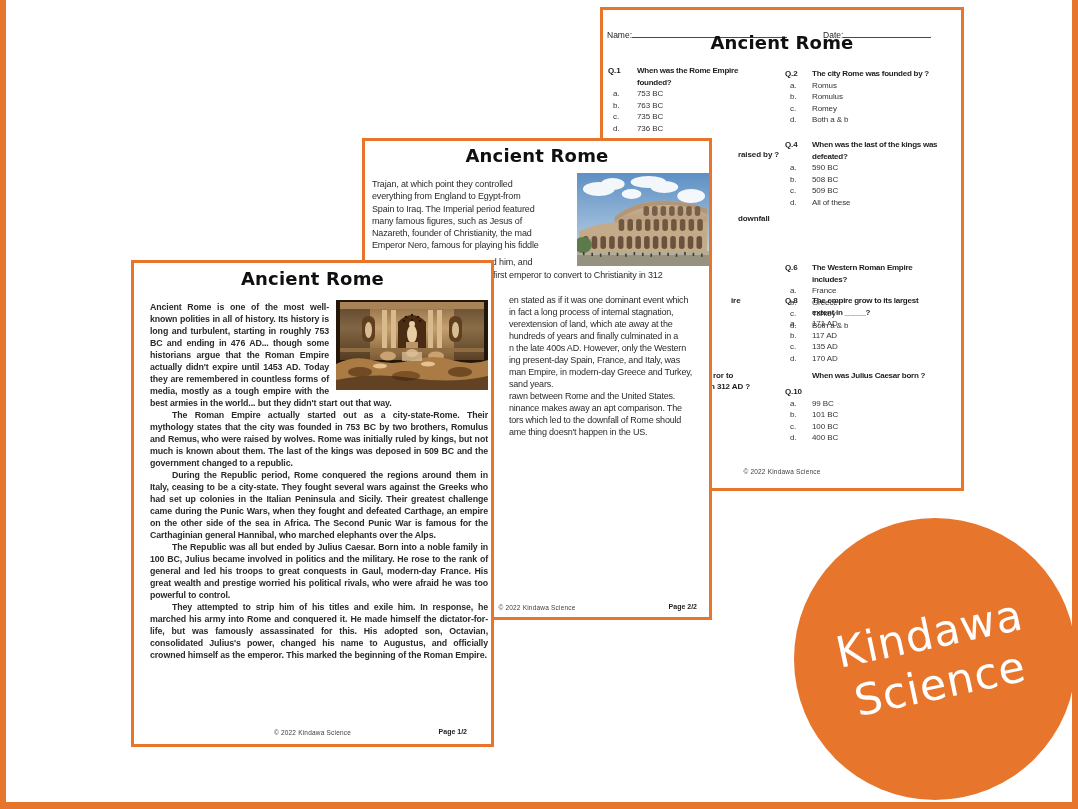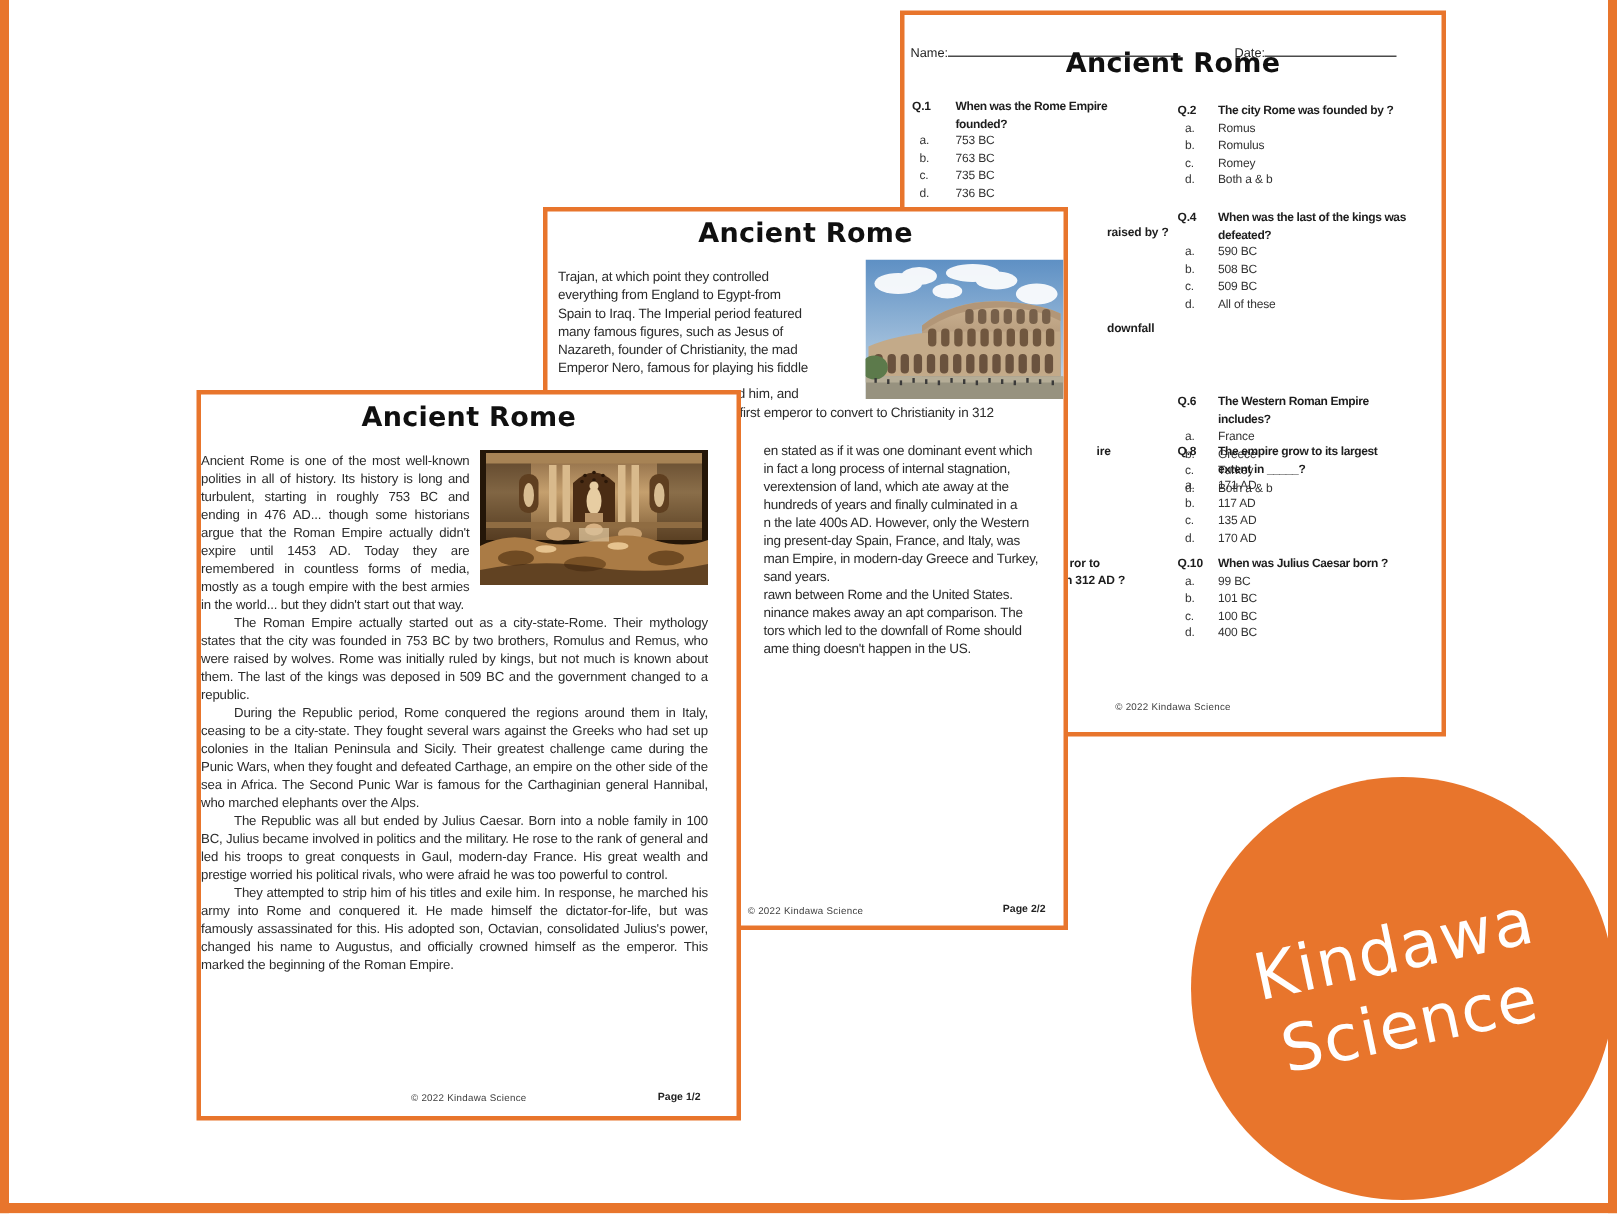--- a/index.html
+++ b/index.html
@@ -59,22 +59,22 @@
   .p2-para1{ position:absolute; left:7px; top:37px; font-size:9px; line-height:12.3px;
              letter-spacing:-.15px; color:#2b2b2b; }
   .p2-para1 div, .p2-para2 div{ white-space:nowrap; }
   .p2-frag{ position:absolute; font-size:9px; line-height:12px; letter-spacing:-.15px;
             color:#2b2b2b; white-space:nowrap; }
   .p2-para2{ position:absolute; left:144px; top:153px; font-size:9px; line-height:12px;
              letter-spacing:-.2px; color:#2b2b2b; }
   .colosseum{ position:absolute; left:212px; top:32px; width:132px; height:93px; }
 
   
-  .front-body{ position:absolute; left:0; top:38px; width:338px;
-    font-size:8.8px; line-height:12px; letter-spacing:-.1px; color:#2b2b2b; text-align:justify; }
+  .front-body{ position:absolute; left:16px; top:38px; width:338px;
+    font-size:8.8px; line-height:12px; letter-spacing:-.1px; color:#2b2b2b; text-align:justify;font-weight:bold; }
   .front-body p{ margin:0; }
   .front-body p.ind{ text-indent:22px; }
   .trevi{ float:right; width:152px; height:90px; margin:-1px 0 3px 7px; }
 
   
   .badge{ position:absolute; left:794px; top:518px; width:282px; height:282px;
     border-radius:50%; background:var(--orange); z-index:5;
     display:flex; align-items:center; justify-content:center; }
   .badge-text{ transform:rotate(-12deg); color:#fff; text-align:center;
     font-family:"DejaVu Sans", sans-serif; font-size:43px; line-height:1.18; letter-spacing:1px; }
@@ -216,21 +216,21 @@
             <div class="cell q-letter" style="width: 27px;">c.</div>
             <div class="cell o-text">135 AD</div>
           </div>
           <div class="q-row">
             <div class="cell q-letter" style="width: 27px;">d.</div>
             <div class="cell o-text">170 AD</div>
           </div>
         </div>
         <div class="q-block" style="left: 182px; top: 360px; width: 176px;">
           <div class="q-row">
-            <div class="cell q-num" style="width: 27px;">Q.10</div>
+            <div class="cell q-num" style="width: 27px; margin-top: 16px;">Q.10</div>
             <div class="cell q-text">When was Julius Caesar born ?</div>
           </div>
           <div class="q-row">
             <div class="cell q-letter" style="width: 27px;">a.</div>
             <div class="cell o-text">99 BC</div>
           </div>
           <div class="q-row">
             <div class="cell q-letter" style="width: 27px;">b.</div>
             <div class="cell o-text">101 BC</div>
           </div>

